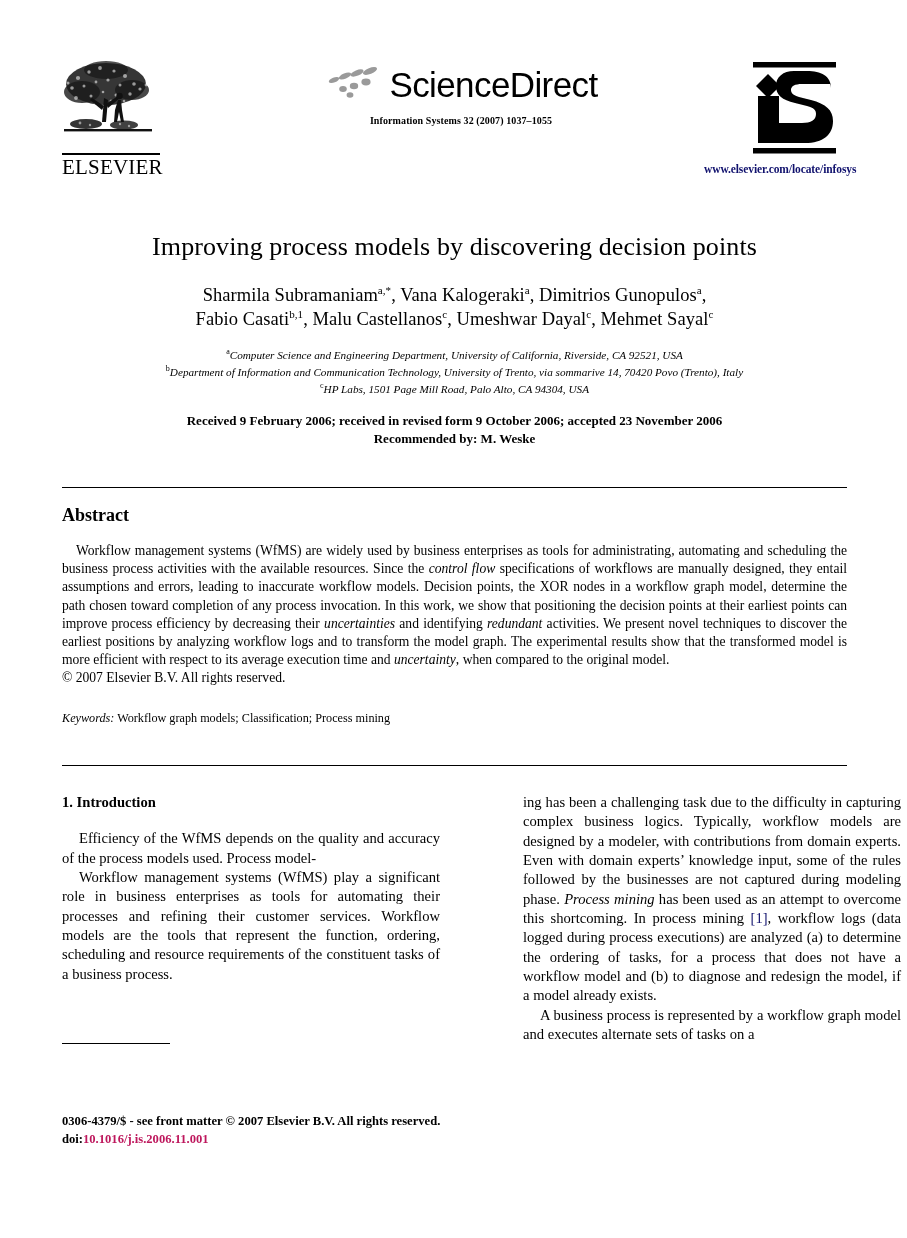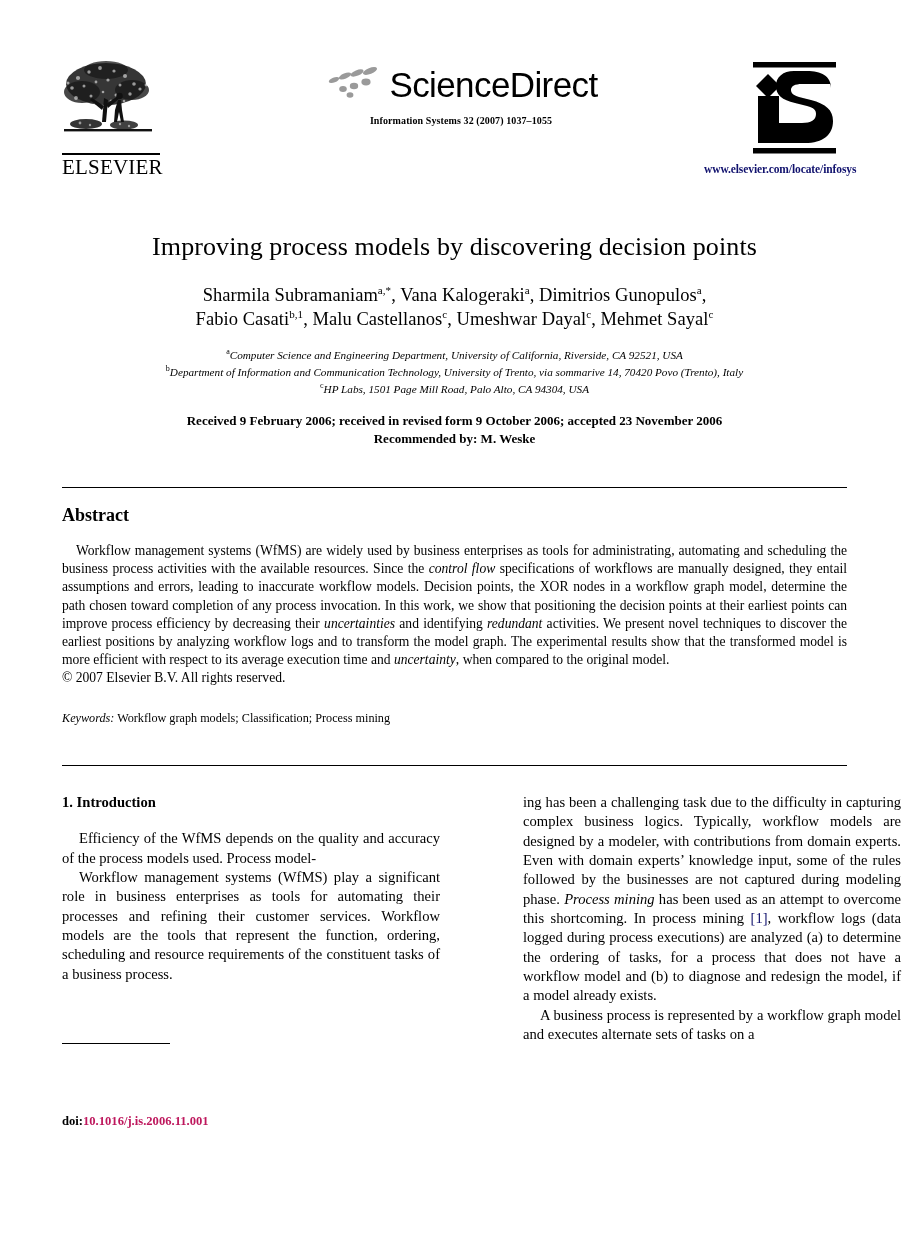--- a/index.html
+++ b/index.html
@@ -389,16 +389,17 @@
   </div>
 
   <div class="col col-right">
     <p class="para cont"><span>ing has been a challenging task due to the difficulty in capturing complex business logics. Typically, workflow models are designed by a modeler, with contributions from domain experts. Even with domain experts’ knowledge input, some of the rules followed by the businesses are not captured during modeling phase. </span><i>Process mining</i><span> has been used as an attempt to overcome this shortcoming. In process mining </span><span class="cite">[1]</span><span>, workflow logs (data logged during process executions) are analyzed (a) to determine the ordering of tasks, for a process that does not have a workflow model and (b) to diagnose and redesign the model, if a model already exists.</span></p>
     <p class="para">A business process is represented by a workflow graph model and executes alternate sets of tasks on a</p>
   </div>
 
   <div class="footnote-rule"></div>
 
   <div class="footer">
+    <div>0306-4379/$ - see front matter © 2007 Elsevier B.V. All rights reserved.</div>
     <div><span>doi:</span><span class="doi-link">10.1016/j.is.2006.11.001</span></div>
   </div>
 
 </div>
 
 </body></html>

